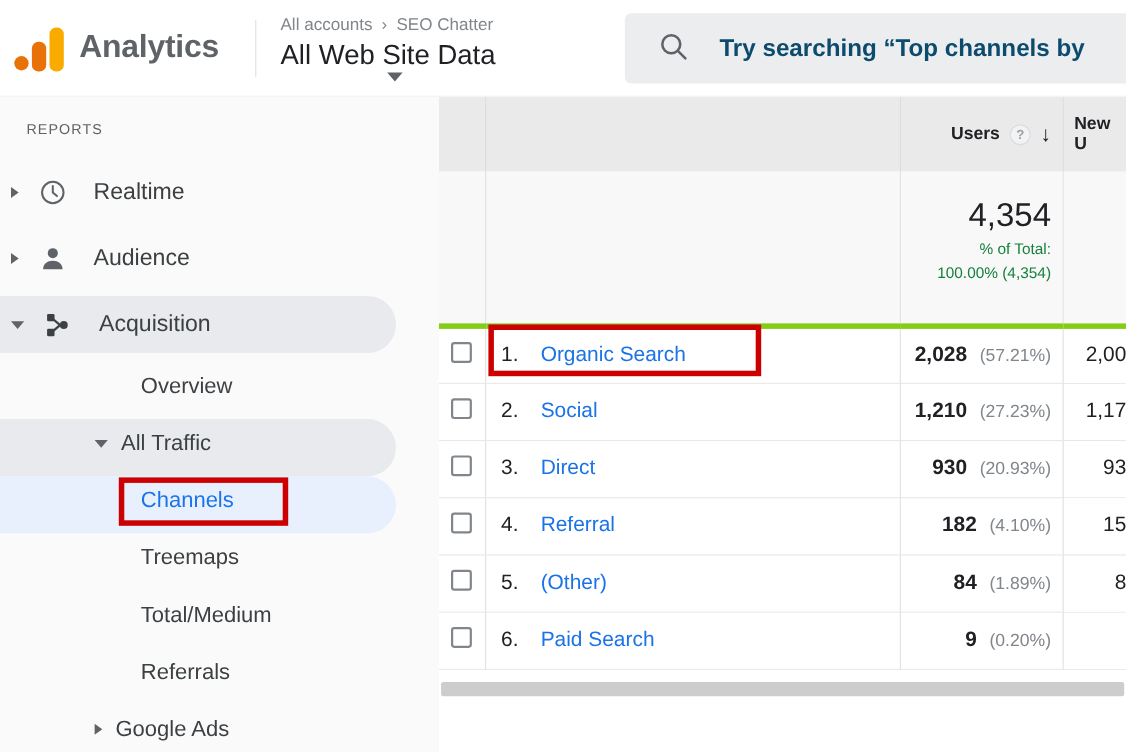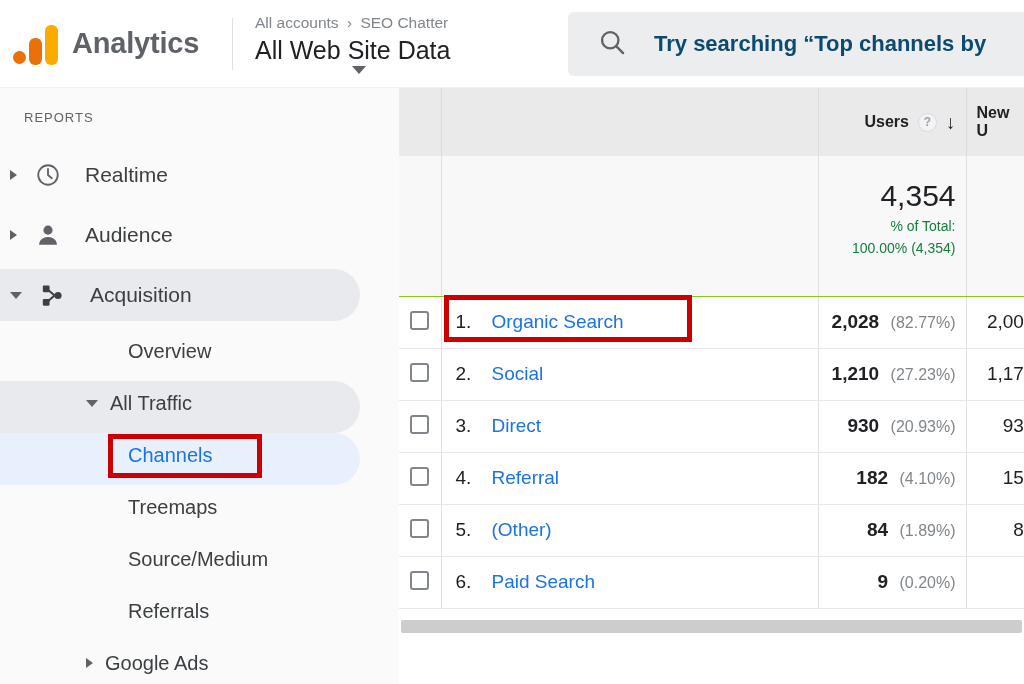--- a/index.html
+++ b/index.html
@@ -139,21 +139,21 @@
     width: 19px; height: 19px; border-radius: 50%; background: #f1f3f4;
     border: 1px solid #dadce0; color: #9aa0a6; font-size: 12px; font-weight: bold;
     display: flex; align-items: center; justify-content: center; line-height: 1;
   }
   .sort-arrow { font-size: 19px; color: #202124; line-height: 1; }
   th.th-new { text-align: left; padding-left: 10px !important; }
 
   
   tr.totals td {
     height: 140px; vertical-align: top; background: #f8f8f8;
-    border-right: 1px solid #e0e0e0; border-bottom: 1px solid #84cc16; padding: 0;
+    border-right: 1px solid #e0e0e0; border-bottom: 5px solid #84cc16; padding: 0;
   }
   td.tot-check { background: #f8f8f8; }
   td.tot-users { background: #ffffff; text-align: right; padding: 22px 10px 0 0 !important; }
   td.tot-new { background: #f8f8f8; text-align: right; padding: 22px 0 0 0 !important;
                position: relative; overflow: hidden; }
   .tot-big { font-size: 30px; color: #202124; line-height: 36px; font-weight: 400; }
   .tot-sub { font-size: 14px; color: #15803d; line-height: 19px; margin-top: 3px; }
   .tot-new-inner { width: 140px; position: absolute; top: 22px; left: 4px; text-align: right; }
 
   
@@ -310,21 +310,21 @@
     </div>
 
     <div class="nav-item sub-item">
       <div class="nav-inner">
         <span class="sub-label indent-leaf">Treemaps</span>
       </div>
     </div>
 
     <div class="nav-item sub-item">
       <div class="nav-inner">
-        <span class="sub-label indent-leaf">Source/Medium</span>
+        <span class="sub-label indent-leaf">Total/Medium</span>
       </div>
     </div>
 
     <div class="nav-item sub-item">
       <div class="nav-inner">
         <span class="sub-label indent-leaf">Referrals</span>
       </div>
     </div>
 
     <div class="nav-item sub-item">
@@ -387,21 +387,21 @@
             <span class="cbox"></span>
           </td>
           <td class="cell-dim">
             <div class="dim-wrap">
               <span class="rank">1.</span>
               <span class="dim-link">Organic Search</span>
             </div>
           </td>
           <td class="cell-users">
             <span class="u-val">2,028</span>
-            <span class="u-pct">(82.77%)</span>
+            <span class="u-pct">(57.21%)</span>
           </td>
           <td class="cell-new">
             <span class="new-inner">2,008</span>
           </td>
         </tr>
 
         <tr class="drow">
           <td class="cell-check">
             <span class="cbox"></span>
           </td>

